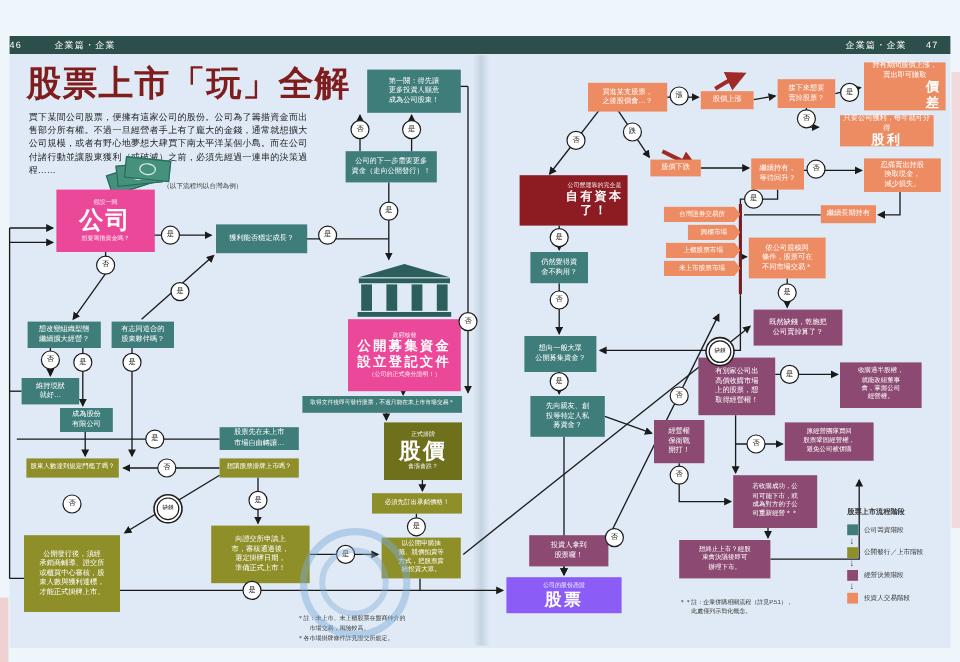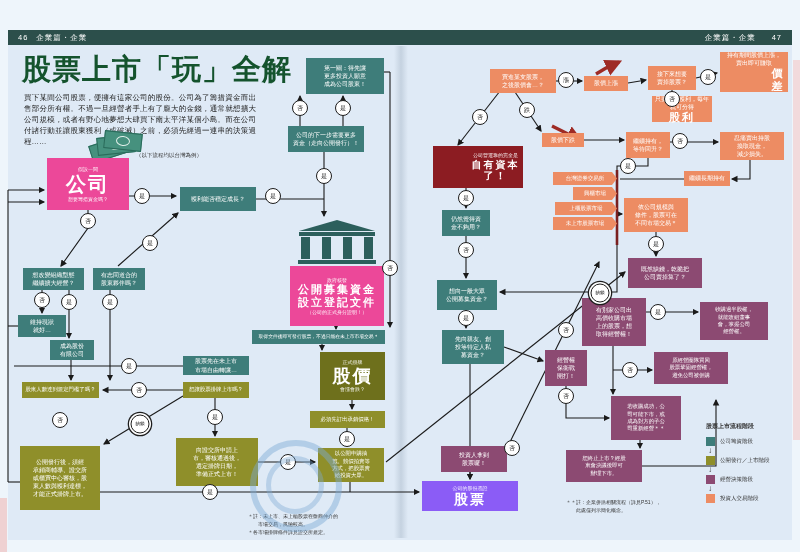--- a/index.html
+++ b/index.html
@@ -5,24 +5,24 @@
   html,body{margin:0;padding:0;background:#f7f4f2;}
   .scan{position:relative;width:800px;height:552px;background:#eef5fb;overflow:hidden;
         font-family:"Liberation Sans","DejaVu Sans",sans-serif;}
   .pagebg{position:absolute;left:8px;top:44px;width:784px;height:496px;background:#dfeaf6;}
   .edge-pink-r{position:absolute;right:0;top:60px;width:7px;height:380px;background:#f2d3d4;opacity:.8;}
   .edge-pink-bl{position:absolute;left:0;top:498px;width:7px;height:54px;background:#eecaca;opacity:.85;}
   .gutter{position:absolute;left:394px;top:46px;width:14px;height:492px;
           background:linear-gradient(90deg,rgba(0,0,0,0),rgba(60,85,110,.16),rgba(0,0,0,0));}
   .headerbar{position:absolute;left:8px;top:30px;width:784px;height:15px;background:#2c4f4b;
              color:#fff;font-size:7.5px;display:flex;align-items:center;letter-spacing:1px;}
-  .headerbar .hl{margin-left:10px;display:flex;gap:8px;}
+  .headerbar .hl{display:flex;gap:27px;}
   .headerbar .hr{margin-left:auto;margin-right:10px;display:flex;gap:16px;}
   .title{position:absolute;left:22px;top:50px;width:300px;font-size:29px;font-weight:900;
-         color:#14532d;letter-spacing:1px;}
+         color:#7f1d1d;letter-spacing:1px;}
   .intro{position:absolute;left:24px;top:92px;width:232px;font-size:7.5px;line-height:11px;
          color:#222;text-align:justify;}
   .smallnote{position:absolute;font-size:5.5px;color:#333;}
   svg.wires{position:absolute;left:0;top:0;z-index:2;}
   .node{position:absolute;color:#fff;display:flex;flex-direction:column;justify-content:center;
         align-items:center;text-align:center;line-height:1.35;font-size:6px;box-sizing:border-box;
         padding:1px;z-index:3;}
   .c-teal{background:#3e7d7a}.c-tealdark{background:#ec4899}
   .c-olive{background:#8f8f2a}.c-olivedark{background:#6e701c}
   .c-purple{background:#8c4a72}.c-purpledark{background:#8b5cf6}
@@ -301,21 +301,21 @@
       </div>
       <div class="node c-orange" style="left: 648px; top: 66px; width: 48px; height: 24px;">
         <span class="">接下來想要</span>
         <span class="">賣掉股票？</span>
       </div>
       <div class="node c-orange" style="left: 720px; top: 52px; width: 68px; height: 40px;">
         <span class="">持有期間股價上漲，</span>
         <span class="">賣出即可賺取</span>
         <span class="big" style="font-size: 11px; margin-left: 48px;">價差</span>
       </div>
-      <div class="node c-orange" style="left: 652px; top: 96px; width: 60px; height: 26px;">
+      <div class="node c-orange" style="left: 700px; top: 96px; width: 78px; height: 26px;">
         <span class="">只要公司獲利，每年就可分得</span>
         <span class="big" style="font-size: 11px;">股利</span>
       </div>
       <div class="node c-orange" style="left: 542px; top: 133px; width: 42px; height: 14px;">
         <span class="">股價下跌</span>
       </div>
       <div class="node c-orange" style="left: 626px; top: 132px; width: 44px; height: 26px;">
         <span class="">繼續持有，</span>
         <span class="">等待回升？</span>
       </div>

